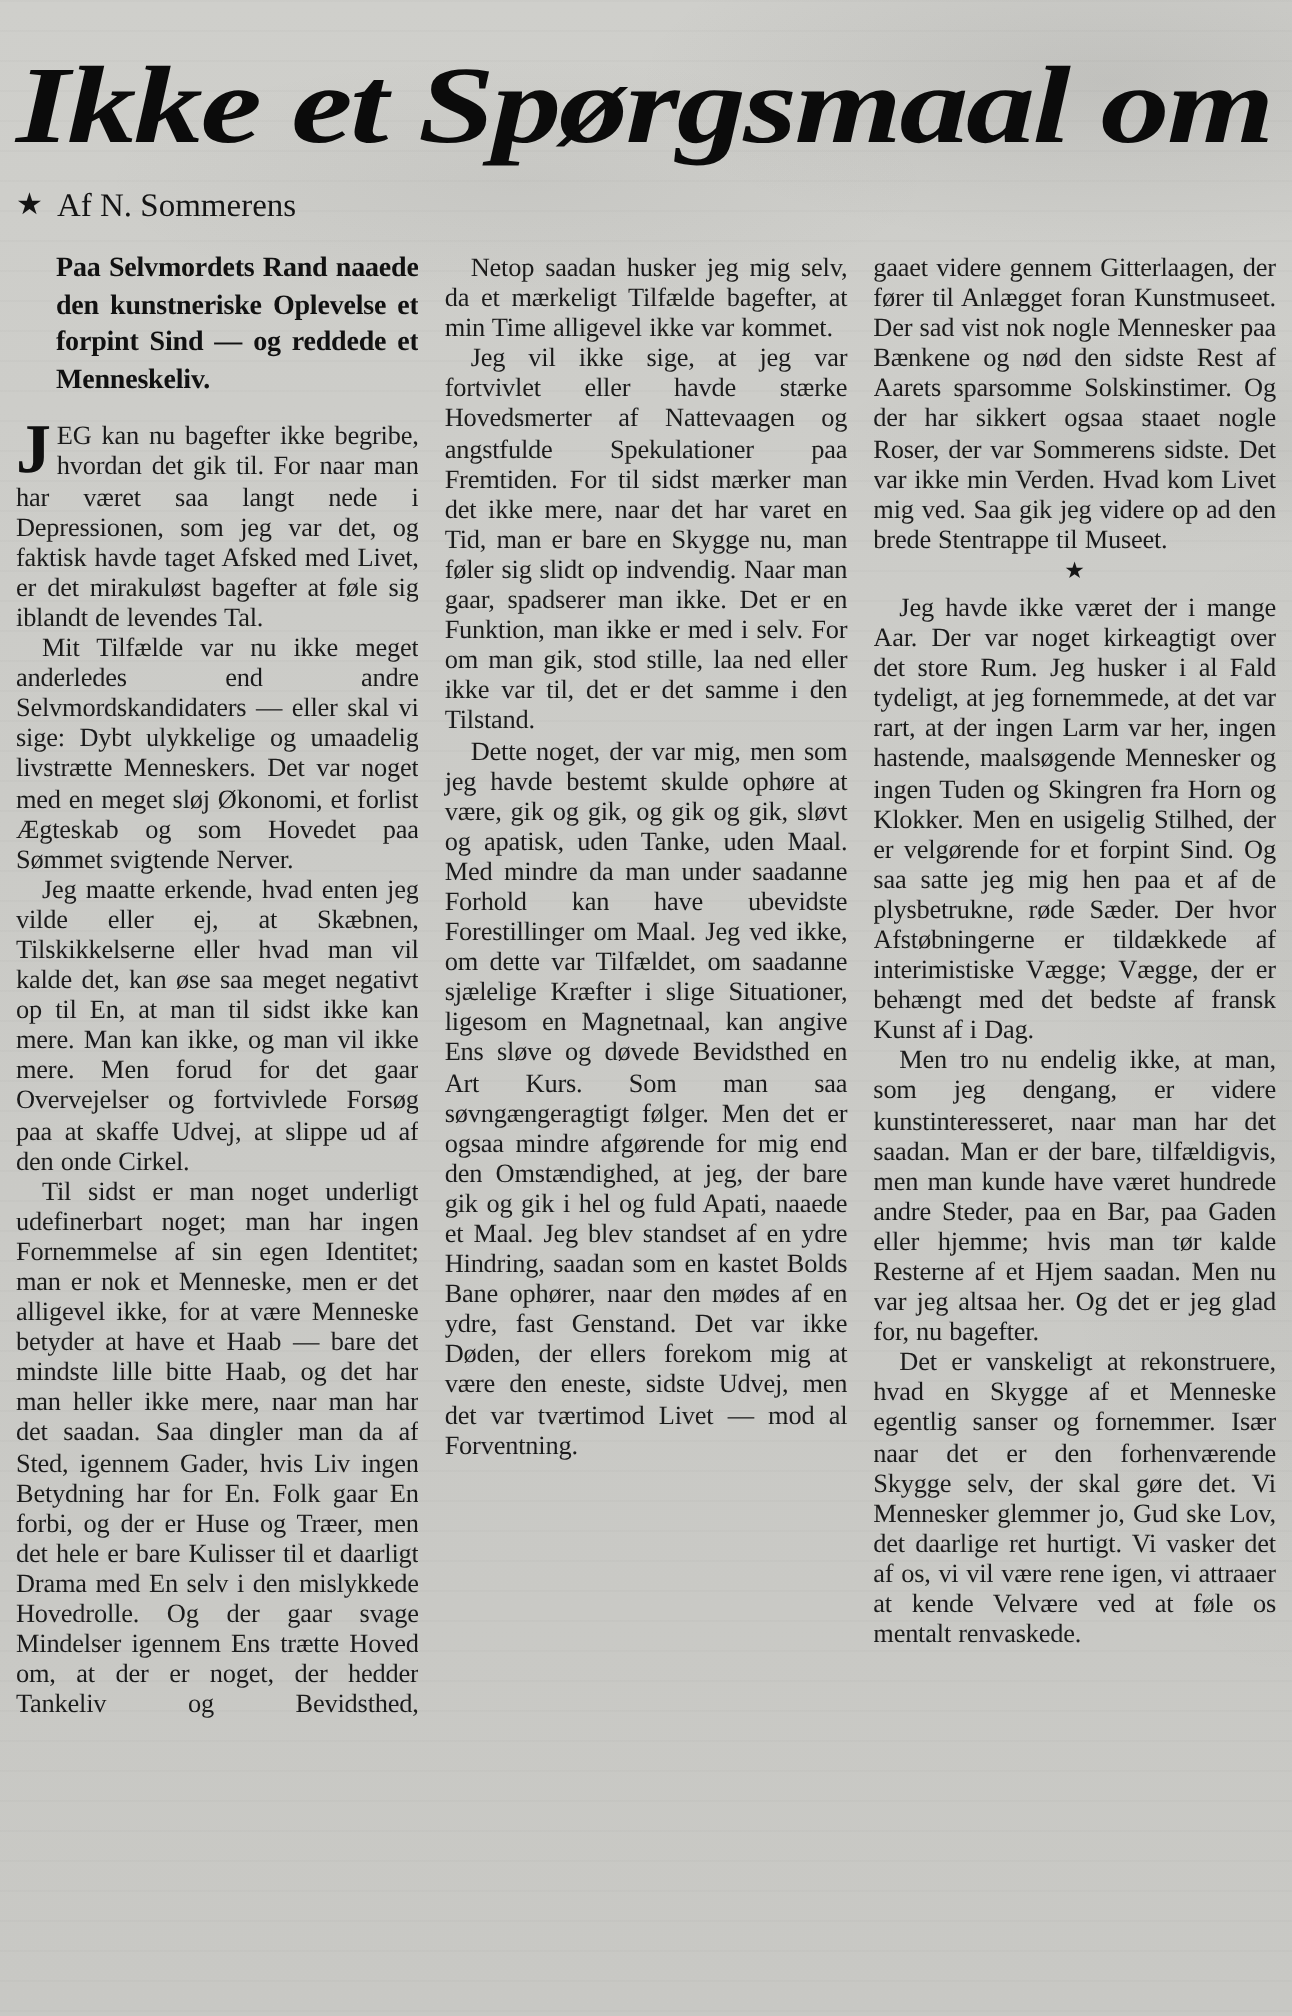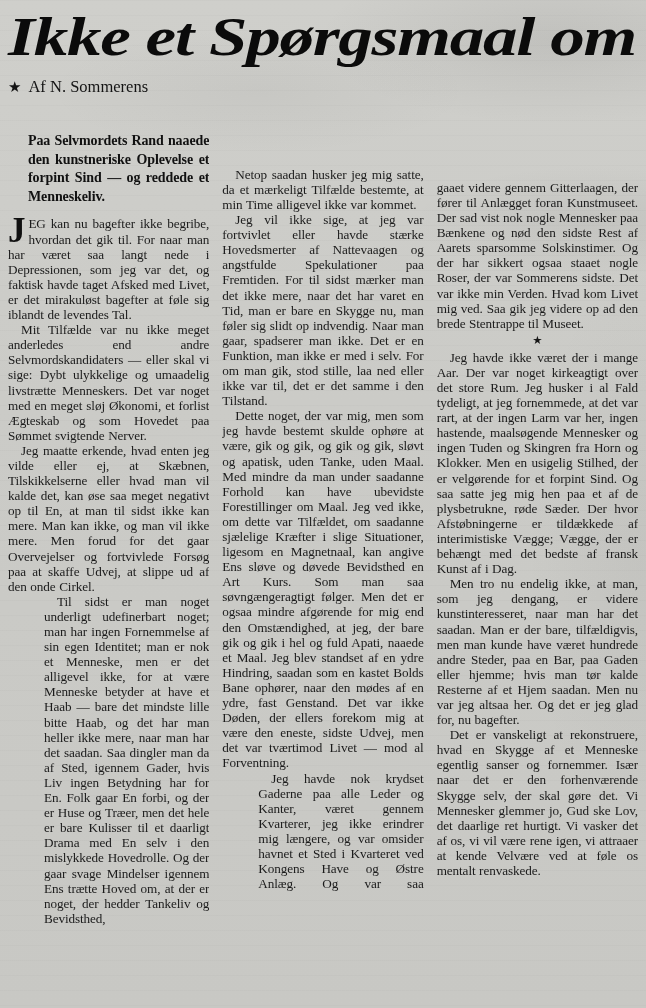--- a/index.html
+++ b/index.html
@@ -6,21 +6,21 @@
   html, body { margin: 0; padding: 0; background: #c9c9c5; }
   body {
     width: 646px; height: 1008px; overflow: hidden;
     font-family: "Liberation Serif", serif;
     color: #1c1c1c;
     position: relative;
   }
   .page {
     position: relative;
     width: 646px; height: 1008px;
-    padding: 8px 8px 0 8px;
+    padding: 24px 8px 0 8px;
     background:
       radial-gradient(ellipse 340px 120px at 86% 4%, rgba(70,70,70,.10), transparent 70%),
       radial-gradient(ellipse 260px 80px at 92% 22%, rgba(70,70,70,.07), transparent 70%),
       radial-gradient(ellipse 160px 420px at 99% 55%, rgba(70,70,70,.05), transparent 70%),
       radial-gradient(ellipse 300px 90px at 40% 9%, rgba(70,70,70,.05), transparent 70%),
       repeating-linear-gradient(180deg, rgba(80,80,80,.028) 0 1px, transparent 1px 15px),
       linear-gradient(180deg, #cfcfcb 0%, #cbcbc7 40%, #c8c8c4 100%);
   }
   .headline {
     margin: 0; padding: 0;
@@ -37,37 +37,36 @@
     color: #141414;
     display: flex; align-items: center; gap: 7px;
   }
   .byline .star { font-size: 15px; line-height: 1; }
   .columns {
     display: flex;
     gap: 13px;
     margin-top: 13px;
     height: 838px;
     overflow: hidden;
-    align-items: center;
   }
   .col {
     flex: 1 1 0;
     overflow: hidden;
   }
   .col p {
     margin: 0;
     font-size: 13.2px;
     line-height: 15.1px;
     text-align: justify;
     letter-spacing: -0.1px;
     word-spacing: 0.4px;
     color: #1b1b1b;
   }
   .col p.indent { text-indent: 13px; }
-  .col p.lastfull { text-align-last: justify; margin-left: 36px; }
+  .col p.lastfull { text-align-last: justify; }
   .col p.intro {
     font-weight: 700;
     font-size: 14px;
     line-height: 18.6px;
     padding-left: 20px;
     margin-bottom: 10px;
     color: #111;
   }
   .dropcap {
     float: left;
@@ -101,24 +100,23 @@
 
   <div class="columns">
     <div class="col">
         <p class="intro"><span>Paa Selvmordets Rand naaede den kunstneriske Oplevelse et forpint Sind — og reddede et Menneskeliv.</span></p>
         <p class=""><span class="dropcap">J</span><span>EG kan nu bagefter ikke begribe, hvordan det gik til. For naar man har været saa langt nede i Depressionen, som jeg var det, og faktisk havde taget Afsked med Livet, er det mirakuløst bagefter at føle sig iblandt de levendes Tal.</span></p>
         <p class=" indent"><span>Mit Tilfælde var nu ikke meget anderledes end andre Selvmordskandidaters — eller skal vi sige: Dybt ulykkelige og umaadelig livstrætte Menneskers. Det var noget med en meget sløj Økonomi, et forlist Ægteskab og som Hovedet paa Sømmet svigtende Nerver.</span></p>
         <p class=" indent"><span>Jeg maatte erkende, hvad enten jeg vilde eller ej, at Skæbnen, Tilskikkelserne eller hvad man vil kalde det, kan øse saa meget negativt op til En, at man til sidst ikke </span><span class="it">kan</span><span> mere. Man </span><span class="it">kan</span><span> ikke, og man </span><span class="it">vil</span><span> ikke mere. Men forud for det gaar Overvejelser og fortvivlede Forsøg paa at skaffe Udvej, at slippe ud af den onde Cirkel.</span></p>
         <p class=" indent lastfull"><span>Til sidst er man noget underligt udefinerbart noget; man har ingen Fornemmelse af sin egen Identitet; man er nok et Menneske, men er det alligevel ikke, for at være Menneske betyder at have et Haab — bare det mindste lille bitte Haab, og det har man heller ikke mere, naar man har det saadan. Saa dingler man da af Sted, igennem Gader, hvis Liv ingen Betydning har for En. Folk gaar En forbi, og der er Huse og Træer, men det hele er bare Kulisser til et daarligt Drama med En selv i den mislykkede Hovedrolle. Og der gaar svage Mindelser igennem Ens trætte Hoved om, at der er noget, der hedder Tankeliv og Bevidsthed,</span></p>
       </div>
     <div class="col">
-        <p class=" indent"><span>Netop saadan husker jeg mig satte, da et mærkeligt Tilfælde bestemte, at min Time alligevel ikke var kommet.</span></p>
+        <p class=" indent"><span>Netop saadan husker jeg mig selv, da et mærkeligt Tilfælde bagefter, at min Time alligevel ikke var kommet.</span></p>
         <p class=" indent"><span>Jeg vil ikke sige, at jeg var fortvivlet eller havde stærke Hovedsmerter af Nattevaagen og angstfulde Spekulationer paa Fremtiden. For til sidst mærker man det ikke mere, naar det har varet en Tid, man er bare en Skygge nu, man føler sig slidt op indvendig. Naar man gaar, spadserer man ikke. Det er en Funktion, man ikke er med i selv. For om man gik, stod stille, laa ned eller ikke var til, det er det samme i den Tilstand.</span></p>
         <p class=" indent"><span>Dette noget, der var mig, men som jeg havde bestemt skulde ophøre at være, gik og gik, og gik og gik, sløvt og apatisk, uden Tanke, uden Maal. Med mindre da man under saadanne Forhold kan have ubevidste Forestillinger om Maal. Jeg ved ikke, om dette var Tilfældet, om saadanne sjælelige Kræfter i slige Situationer, ligesom en Magnetnaal, kan angive Ens sløve og døvede Bevidsthed en Art Kurs. Som man saa søvngængeragtigt følger. Men det er ogsaa mindre afgørende for mig end den Omstændighed, at jeg, der bare gik og gik i hel og fuld Apati, naaede et Maal. Jeg blev standset af en ydre Hindring, saadan som en kastet Bolds Bane ophører, naar den mødes af en ydre, fast Genstand. Det var ikke Døden, der ellers forekom mig at være den eneste, sidste Udvej, men det var tværtimod Livet — mod al Forventning.</span></p>
-        <p class=" indent lastfull"><span>Jeg havde nok krydset Gaderne paa alle Leder og Kanter, været gennem Kvarterer, jeg ikke erindrer mig længere, og var omsider havnet et Sted i Kvarteret ved Kongens Have og Østre Anlæg. Og var saa</span></p>
       </div>
     <div class="col">
         <p class=""><span>gaaet videre gennem Gitterlaagen, der fører til Anlægget foran Kunstmuseet. Der sad vist nok nogle Mennesker paa Bænkene og nød den sidste Rest af Aarets sparsomme Solskinstimer. Og der har sikkert ogsaa staaet nogle Roser, der var Sommerens sidste. Det var ikke </span><span class="it">min</span><span> Verden. Hvad kom Livet mig ved. Saa gik jeg videre op ad den brede Stentrappe til Museet.</span></p>
         <div class="star-sep">★</div>
         <p class=" indent"><span>Jeg havde ikke været der i mange Aar. Der var noget kirkeagtigt over det store Rum. Jeg husker i al Fald tydeligt, at jeg fornemmede, at det var rart, at der ingen Larm var her, ingen hastende, maalsøgende Mennesker og ingen Tuden og Skingren fra Horn og Klokker. Men en usigelig Stilhed, der er velgørende for et forpint Sind. Og saa satte jeg mig hen paa et af de plysbetrukne, røde Sæder. Der hvor Afstøbningerne er tildækkede af interimistiske Vægge; Vægge, der er behængt med det bedste af fransk Kunst af i Dag.</span></p>
         <p class=" indent"><span>Men tro nu endelig ikke, at man, som jeg dengang, er videre kunstinteresseret, naar man har det saadan. Man er der bare, tilfældigvis, men man kunde have været hundrede andre Steder, paa en Bar, paa Gaden eller hjemme; hvis man tør kalde </span><span class="it">Resterne</span><span> af et Hjem saadan. Men nu var jeg altsaa her. Og det er jeg glad for, nu bagefter.</span></p>
         <p class=" indent"><span>Det er vanskeligt at rekonstruere, hvad en Skygge af et Menneske egentlig sanser og fornemmer. Især naar det er den forhenværende Skygge selv, der skal gøre det. Vi Mennesker glemmer jo, Gud ske Lov, det daarlige ret hurtigt. Vi vasker det af os, vi vil være rene igen, vi attraaer at kende Velvære ved at føle os mentalt renvaskede.</span></p>
       </div>
   </div>
 </div>

